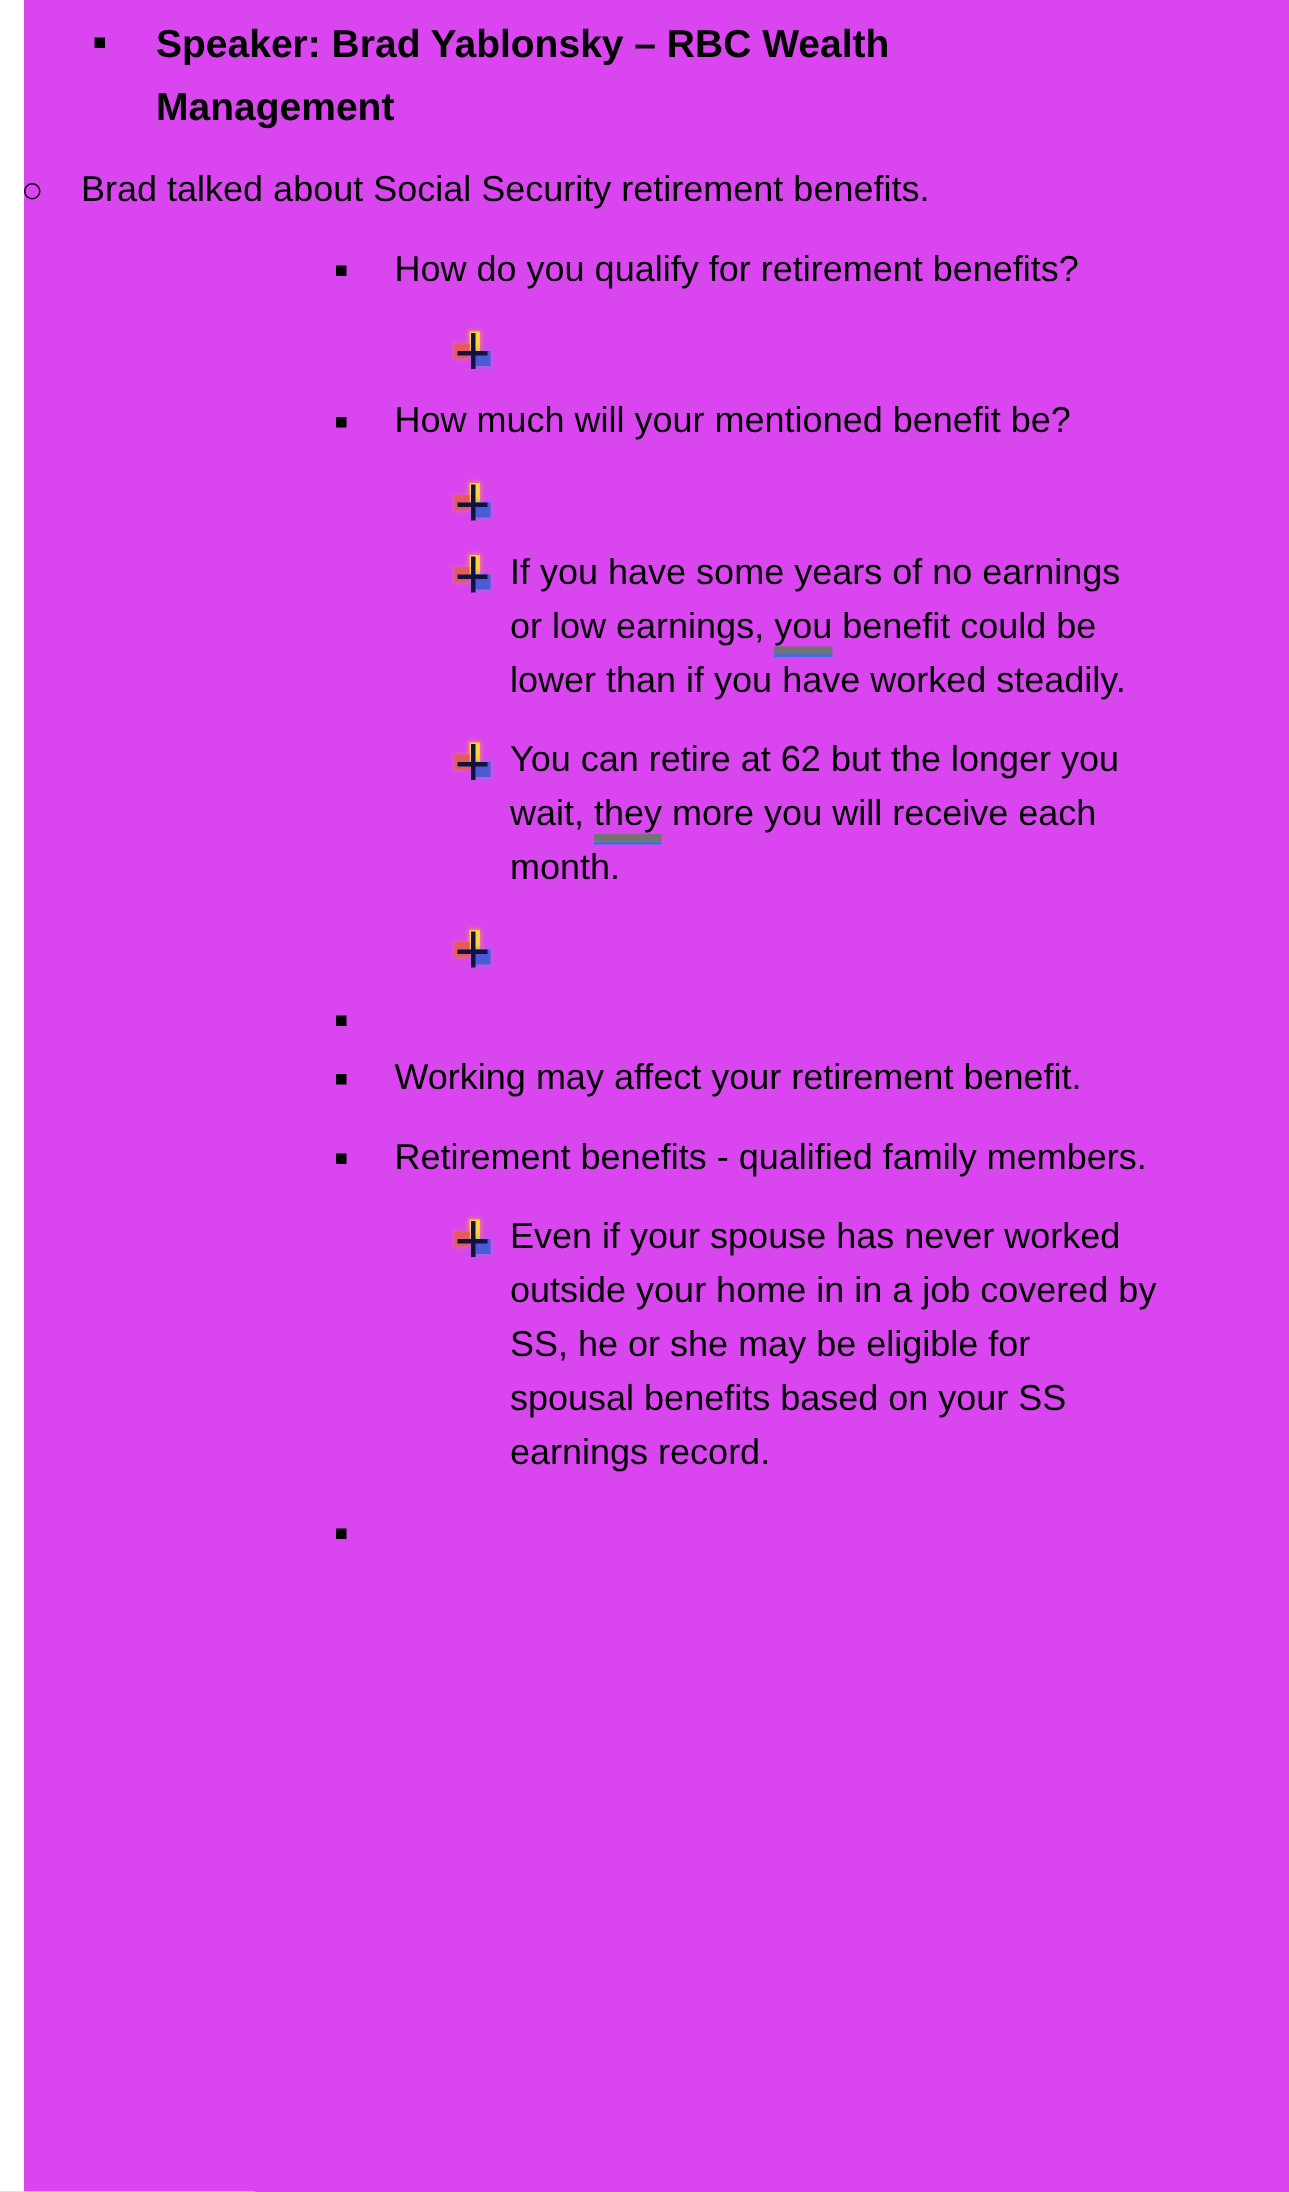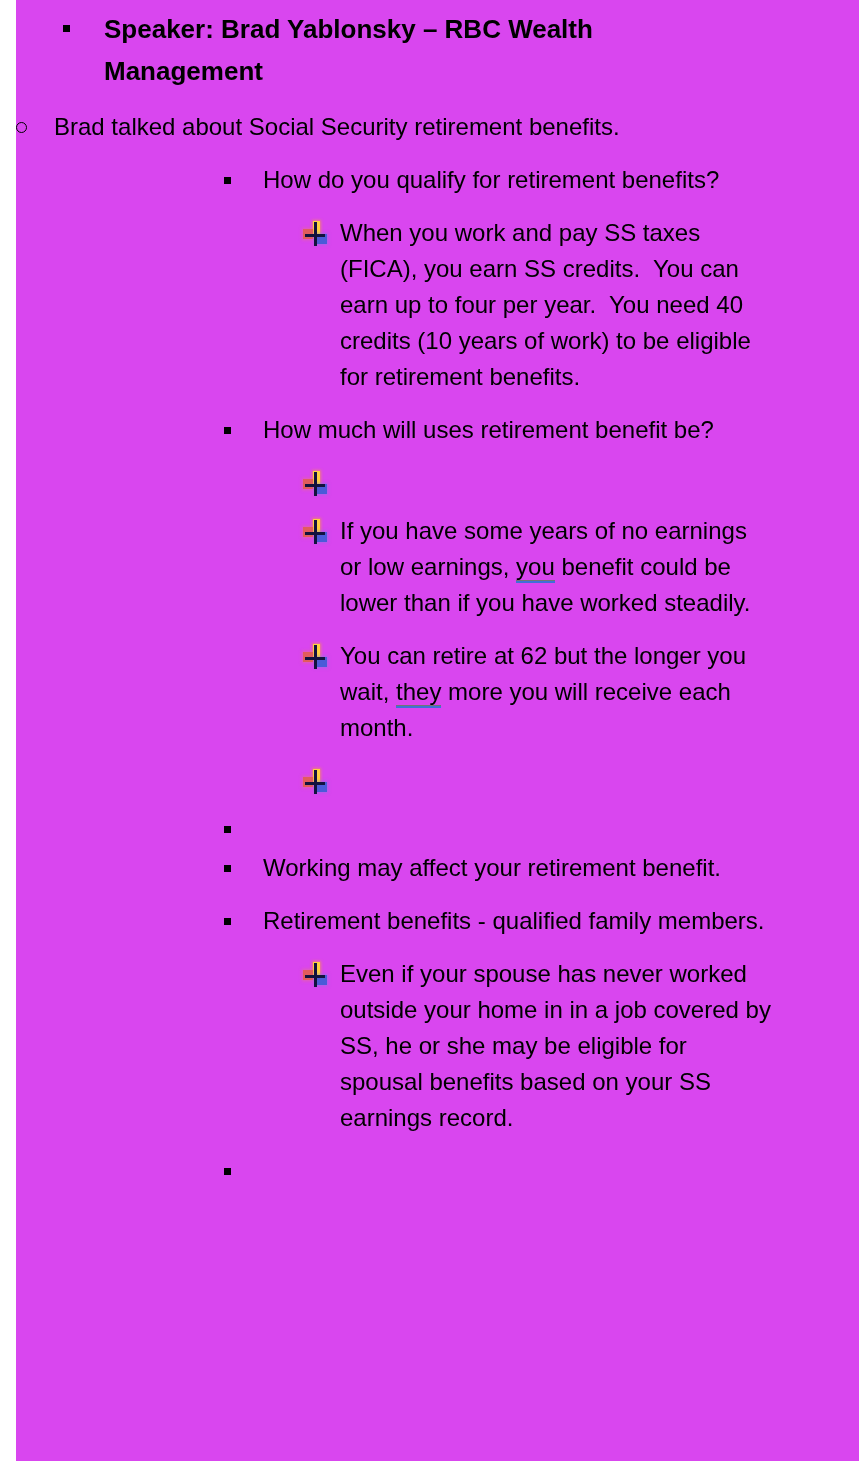--- a/index.html
+++ b/index.html
@@ -88,21 +88,21 @@
   .plus-icon .pcv {
     position: absolute; left: 11px; top: 2px; width: 3px; height: 24px;
     background: #12123e;
   }
   .plus-icon .pch {
     position: absolute; left: 2px; top: 14px; width: 20px; height: 3px;
     background: #12123e;
   }
   
   .gmark {
-    border-bottom: 1px solid #737373;
+    border-bottom: 5px solid #737373;
     box-shadow: 0 2px 0 0 #3f6fd8;
     padding-bottom: 0px;
   }
 </style>
 </head>
 <body>
 
 <div class="page">
 
   <div class="li l1">
@@ -130,32 +130,27 @@
   <div class="li l4">
     <span class="bcell">
       <span class="plus-icon">
         <span class="py"></span>
         <span class="pr"></span>
         <span class="pb"></span>
         <span class="pcv"></span>
         <span class="pch"></span>
       </span>
     </span>
-    <div class="txt">When you work and pay SS taxes
-(FICA), you earn SS credits.  You can
-earn up to four per year.  You need 40
-credits (10 years of work) to be eligible
-for retirement benefits.</div>
-  </div>
-
-  <div class="li l3">
-    <span class="bcell">
-      <span class="sq"></span>
-    </span>
-    <div class="txt">How much will uses retirement benefit be?</div>
+  </div>
+
+  <div class="li l3">
+    <span class="bcell">
+      <span class="sq"></span>
+    </span>
+    <div class="txt">How much will your mentioned benefit be?</div>
   </div>
 
   <div class="li l4">
     <span class="bcell">
       <span class="plus-icon">
         <span class="py"></span>
         <span class="pr"></span>
         <span class="pb"></span>
         <span class="pcv"></span>
         <span class="pch"></span>

